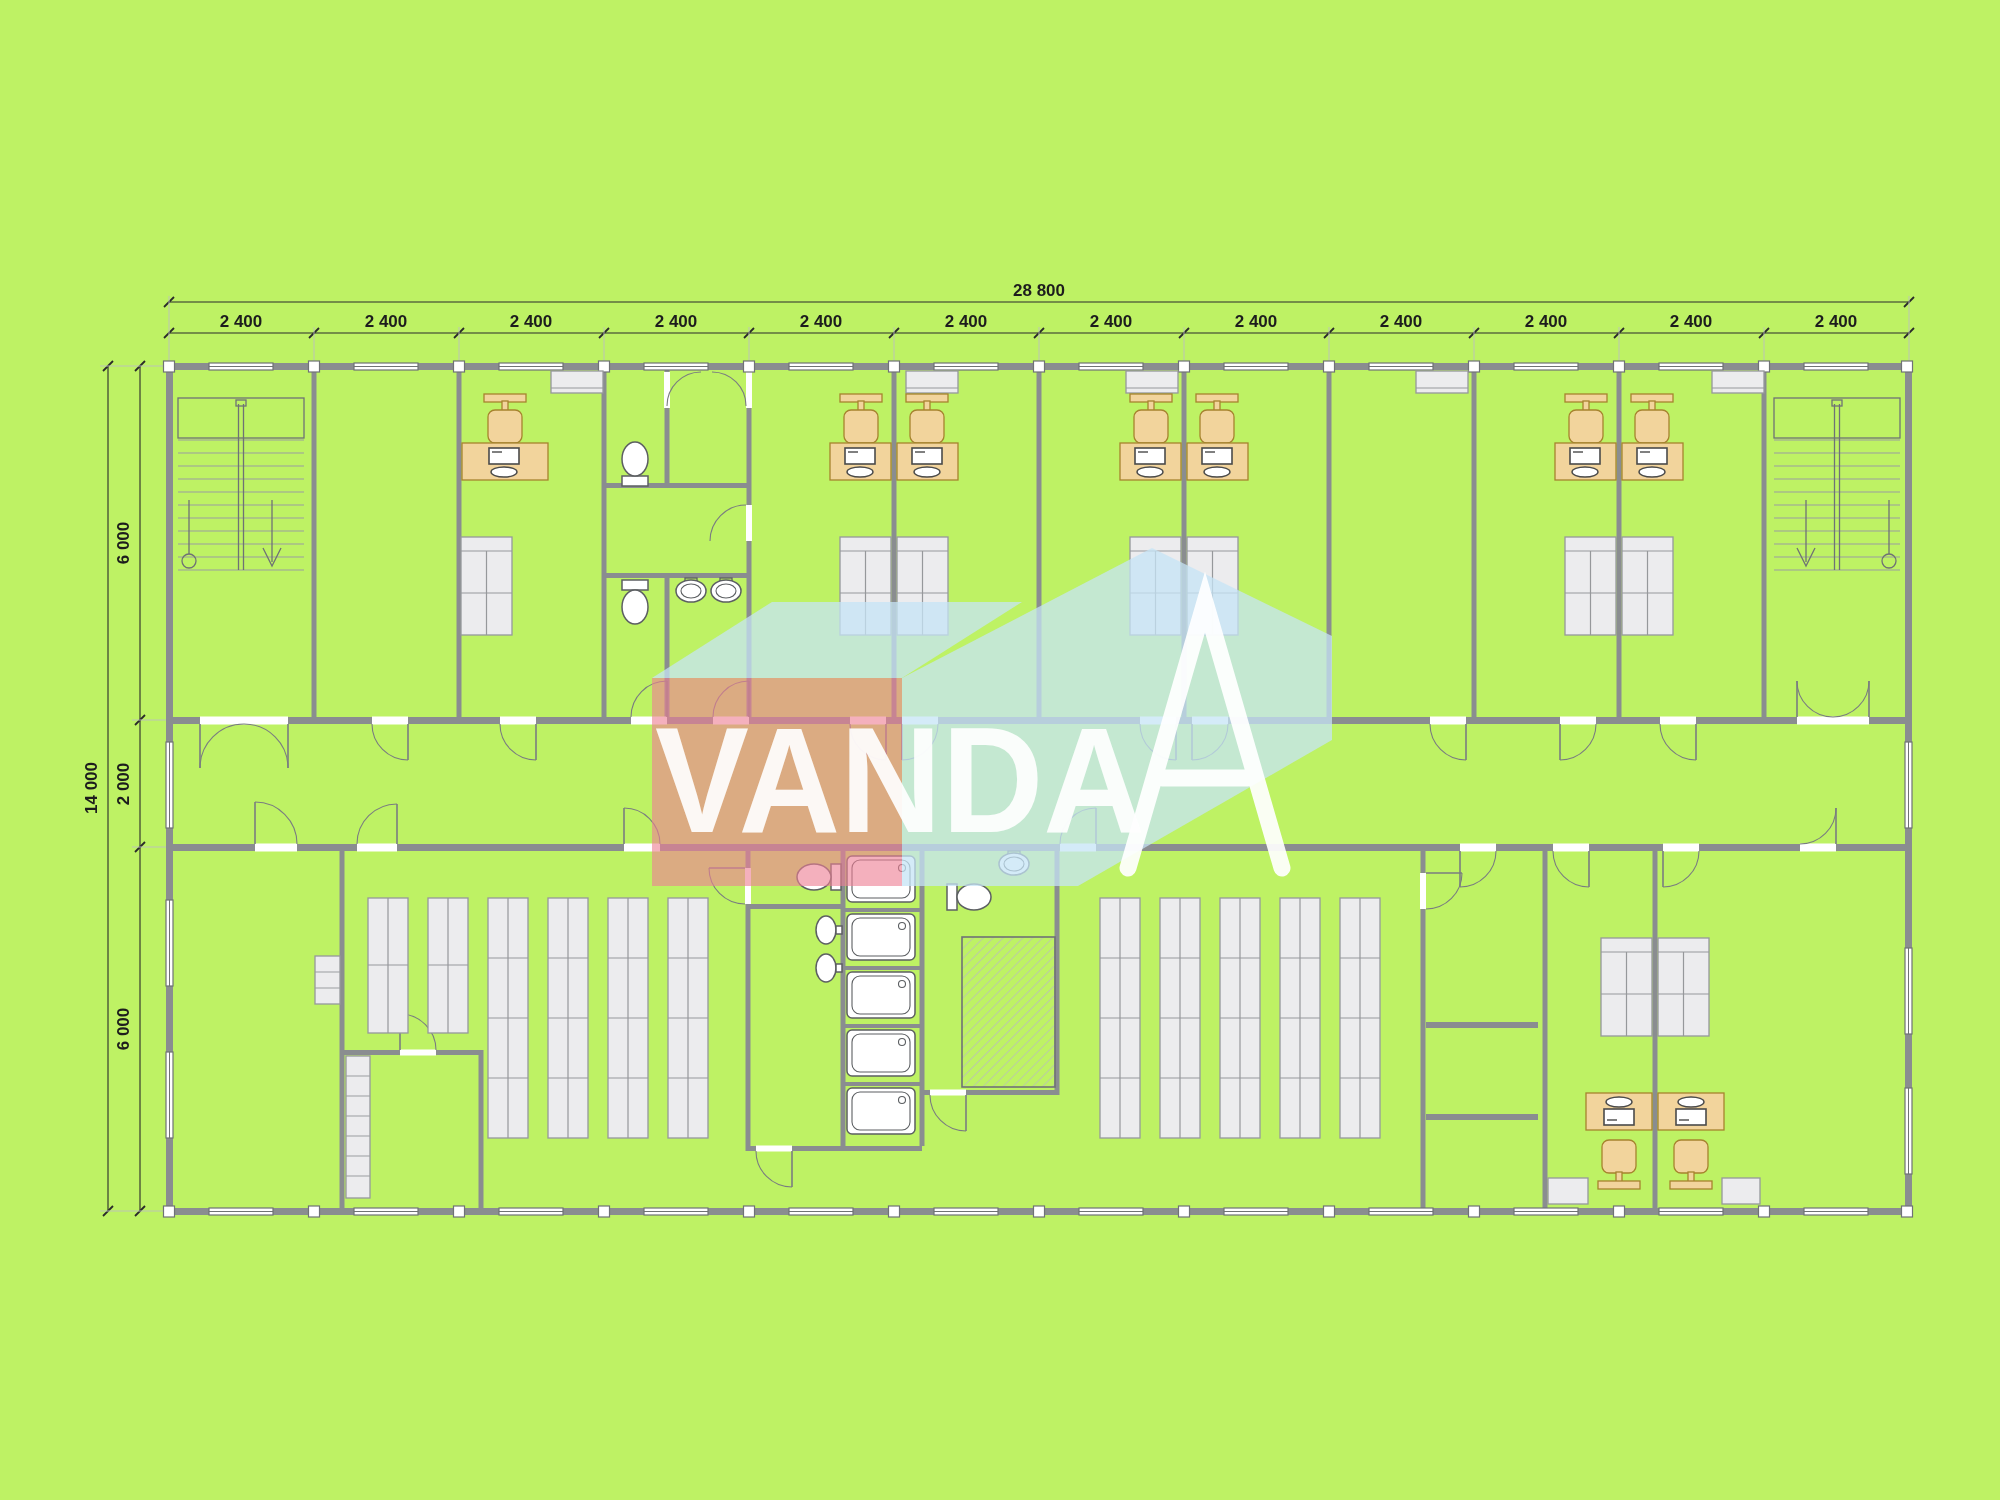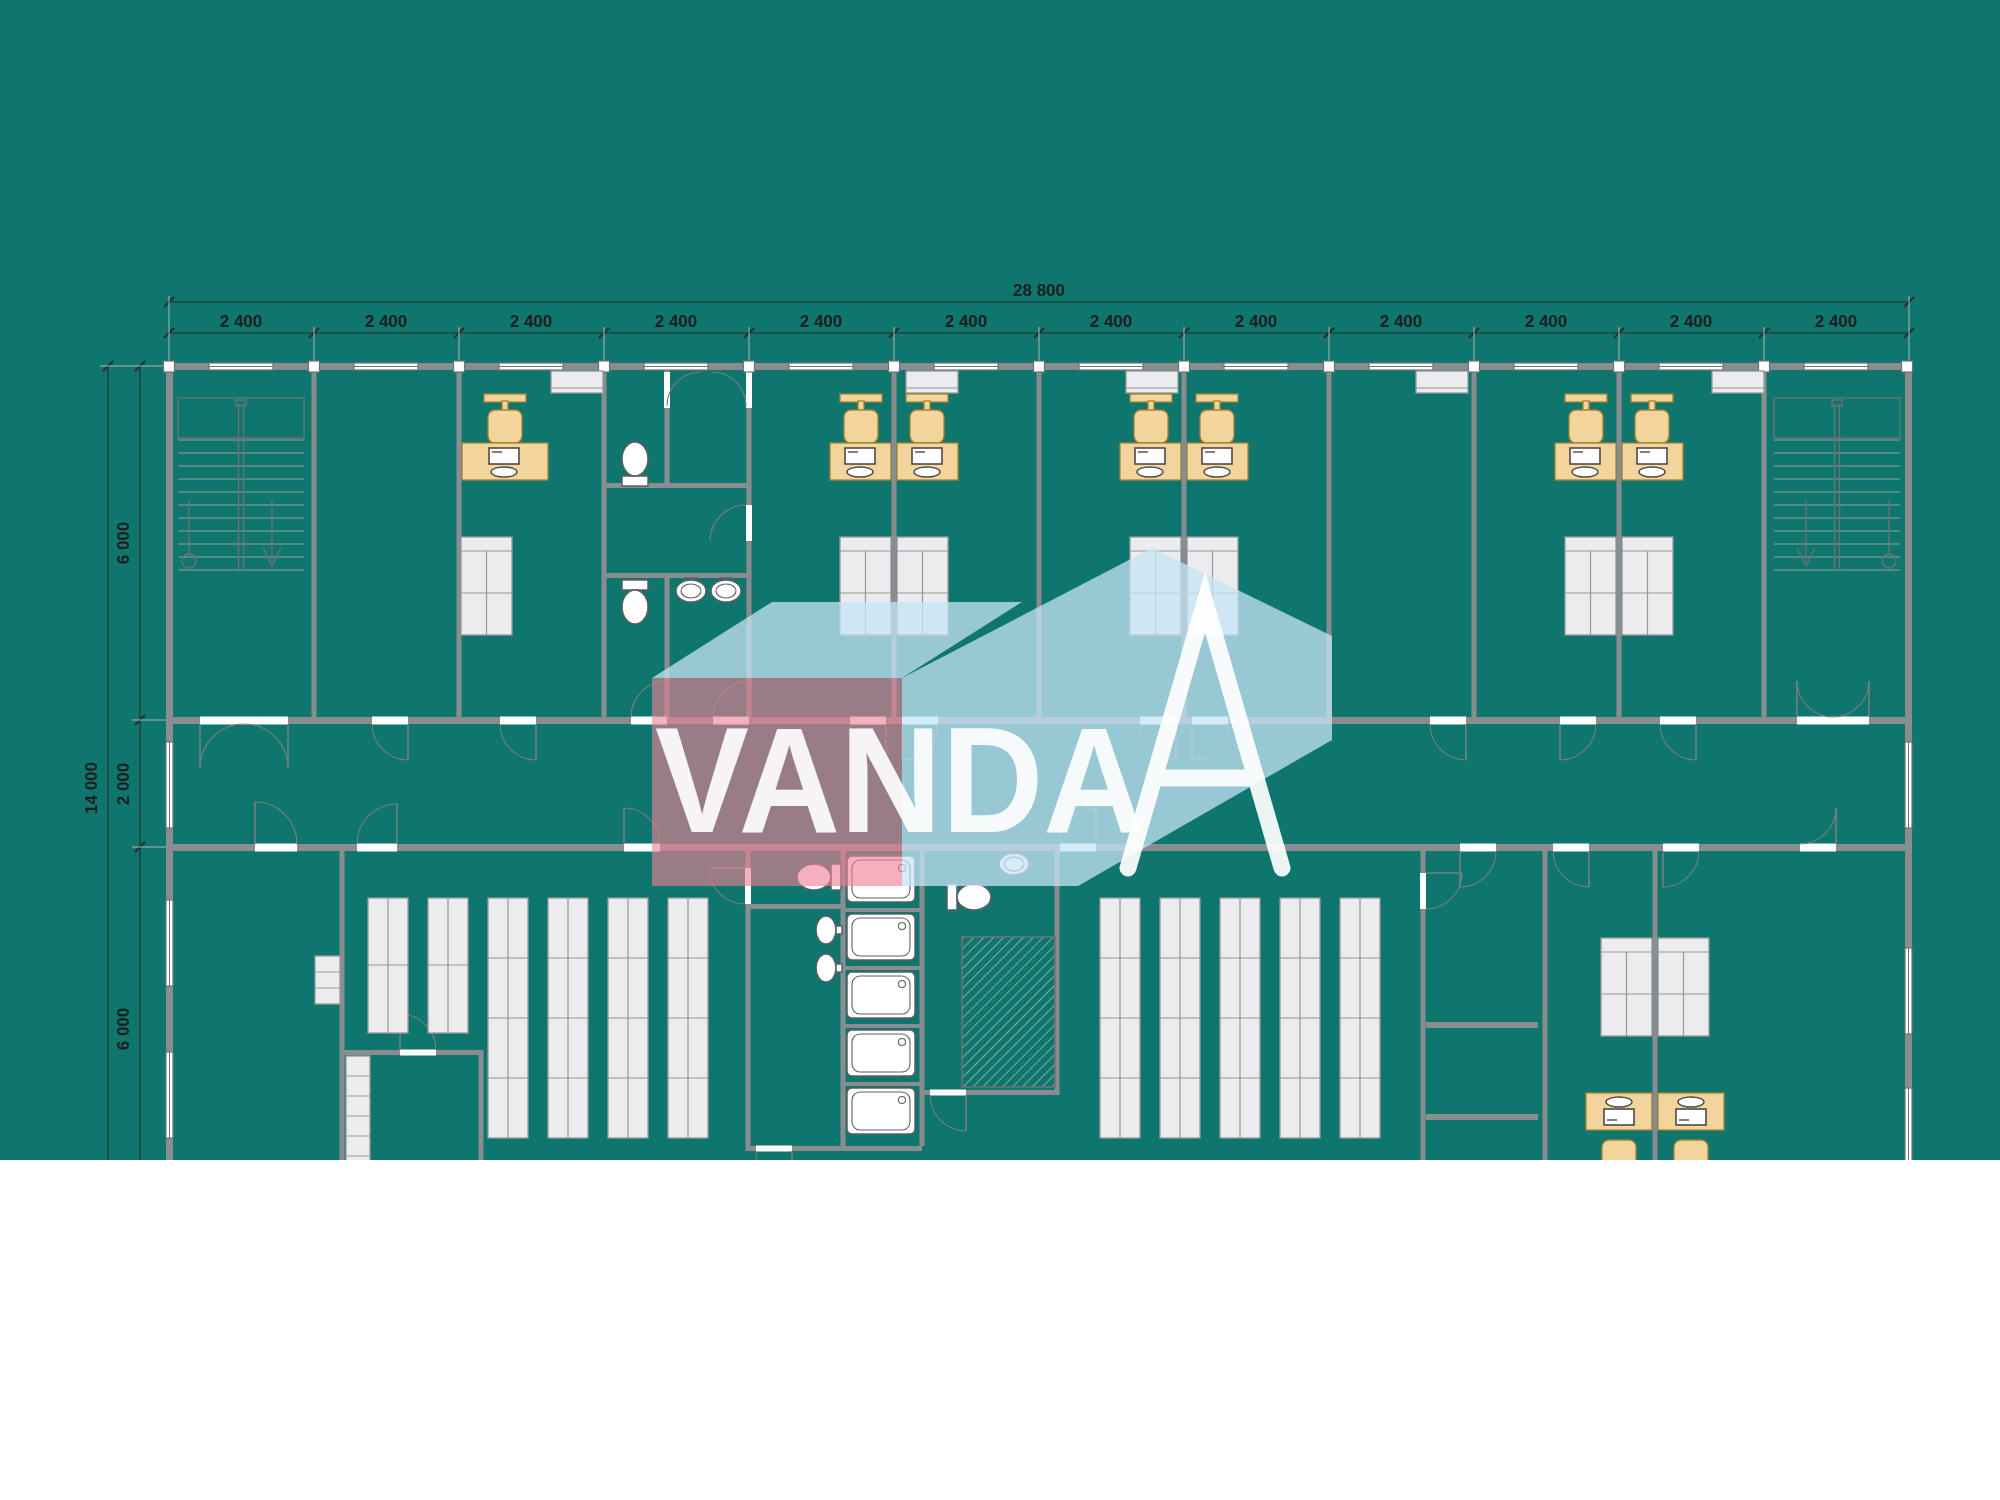--- a/index.html
+++ b/index.html
@@ -1,16 +1,16 @@
 <!DOCTYPE html>
 <html><head>
 <meta charset="utf-8">
 <style>
   html,body{margin:0;padding:0;background:#fff;}
-  .page{width:2000px;height:1160px;position:relative;background:#0f766e;overflow:hidden;}
+  .page{width:2000px;height:1500px;position:relative;background:#bef264;overflow:hidden;}
   svg{display:block;}
   svg text{font-family:"Liberation Sans",sans-serif;}
   .w{fill:#8a8d90;}
   .ln{stroke:#6f7275;stroke-width:1.3;fill:none;}
   .lt{stroke:#9a9da0;stroke-width:1;fill:none;}
   .fx{fill:#ffffff;stroke:#5c5f62;stroke-width:1.5;}
   .fg{fill:#ececee;stroke:#96989b;stroke-width:1.3;}
   .op{fill:#ffffff;}
   .pil{fill:#ffffff;stroke:#6f7275;stroke-width:1.2;}
   .arc{stroke:#7a7d80;stroke-width:1.1;fill:none;}

